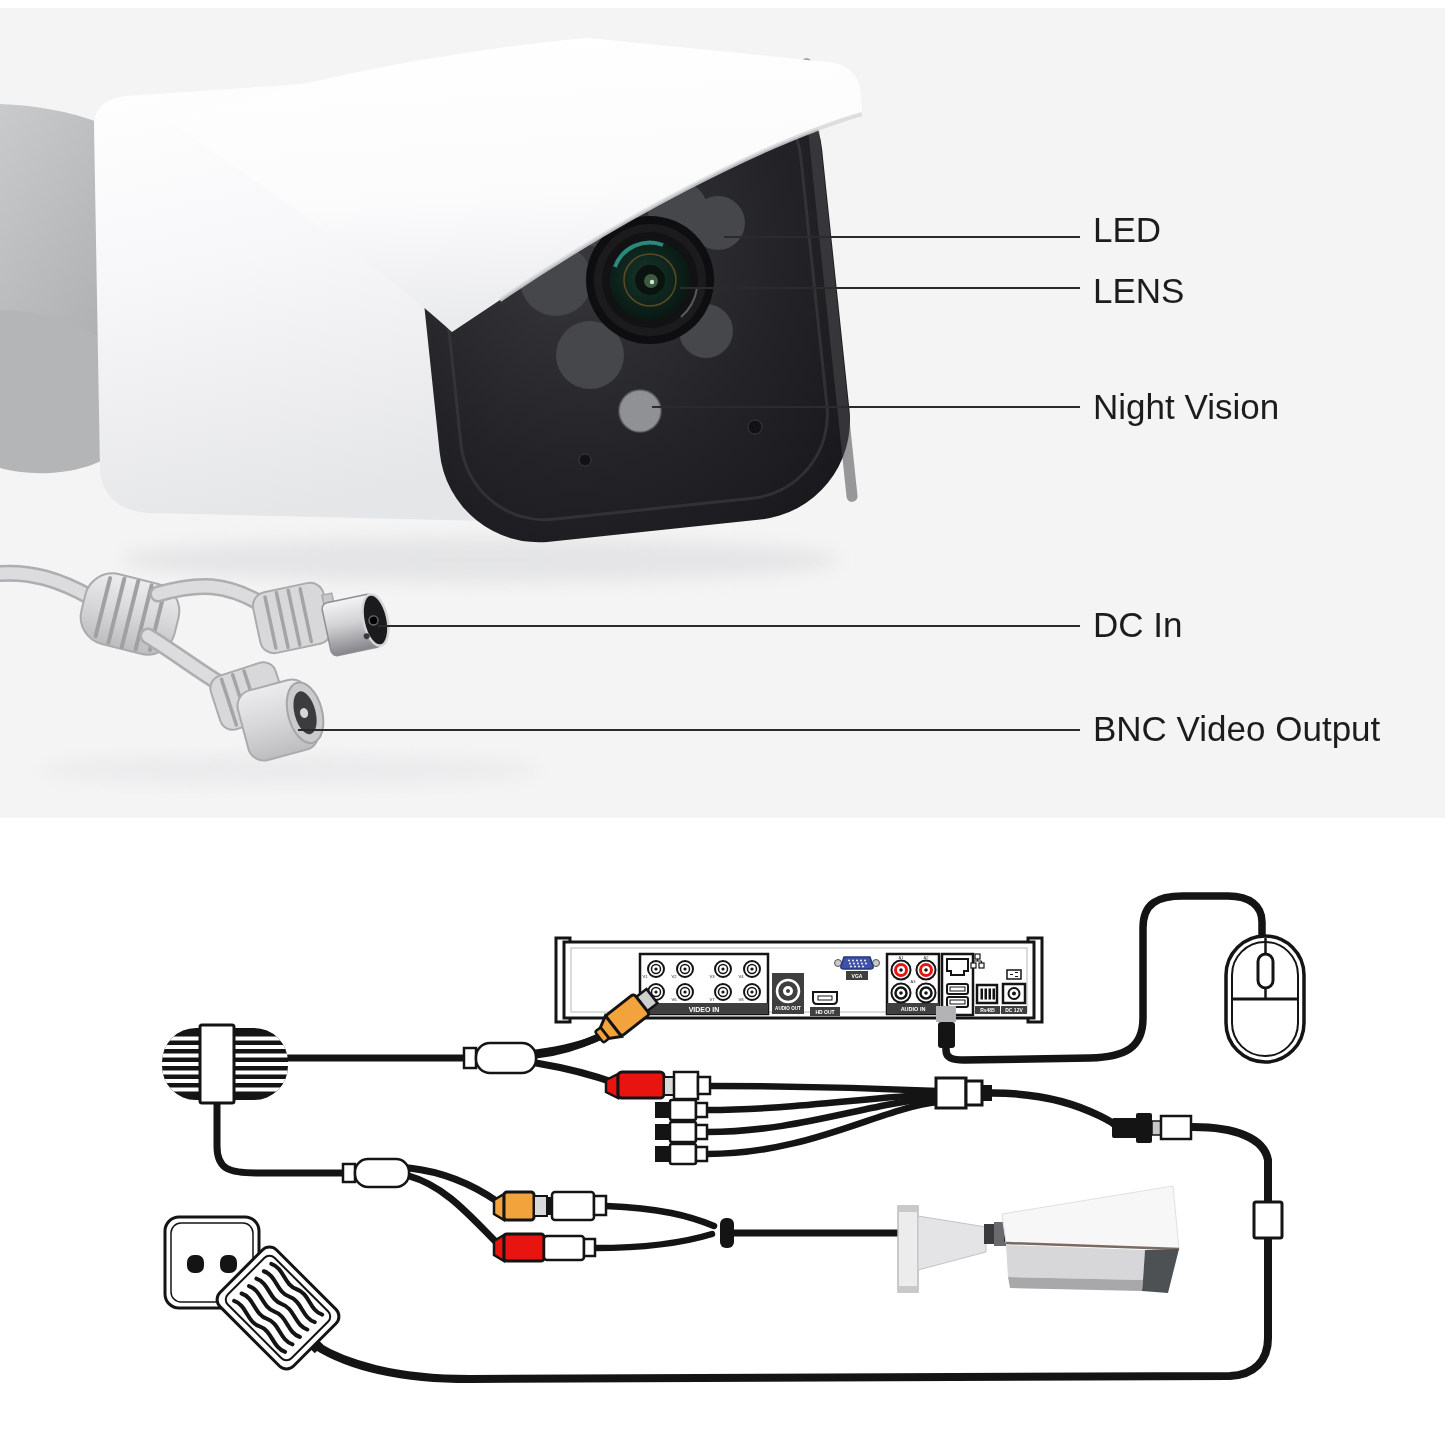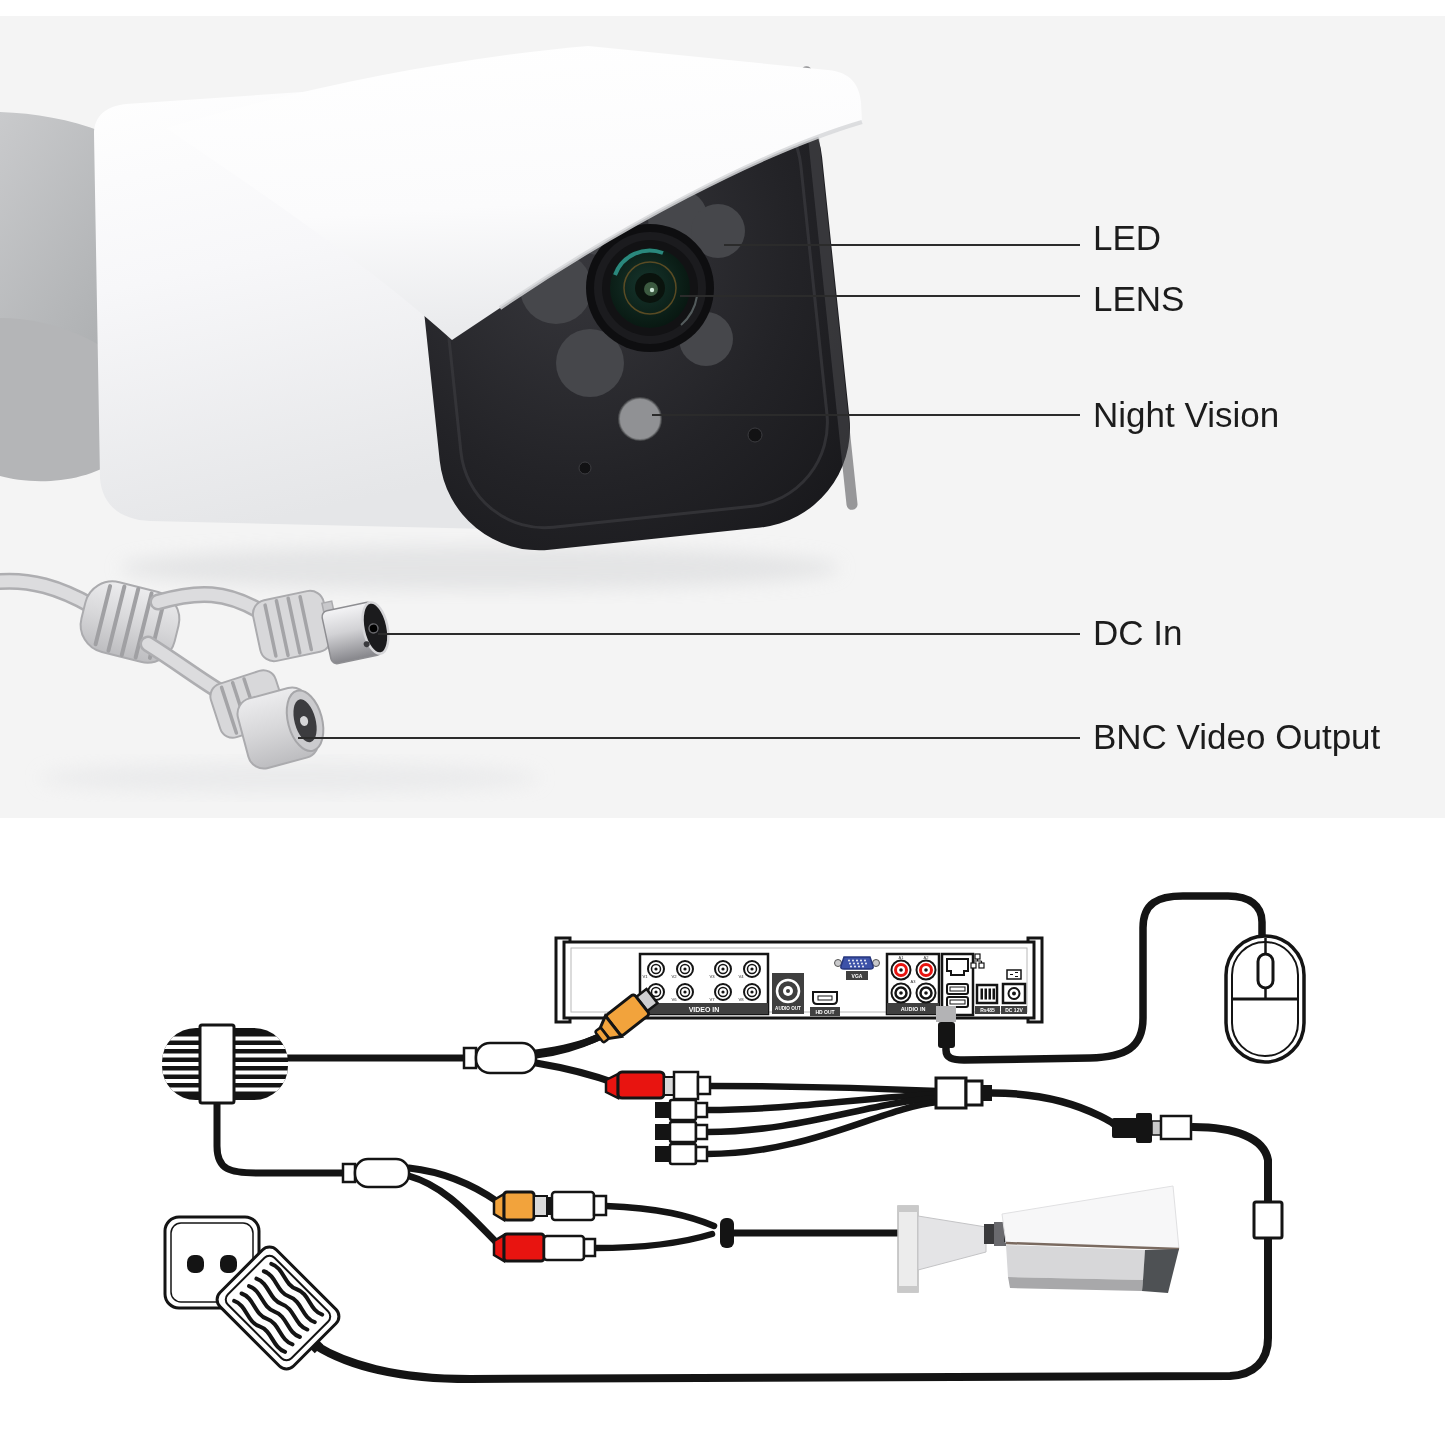--- a/index.html
+++ b/index.html
@@ -1,19 +1,19 @@
 <!DOCTYPE html>
 <html><head>
 <meta charset="utf-8">
 <style>
   html,body{margin:0;padding:0;}
   body{width:1445px;height:1445px;position:relative;background:#ffffff;overflow:hidden;
        font-family:"Liberation Sans",sans-serif;}
   .section{position:absolute;left:0;width:1445px;}
-  #top-section{top:16px;height:818px;background:#f4f4f4;}
+  #top-section{top:8px;height:818px;background:#f4f4f4;}
   #bottom-section{top:818px;height:627px;background:#ffffff;}
   svg{display:block;}
   .callout-text{font-family:"Liberation Sans",sans-serif;font-size:35px;fill:#1c1c1c;}
   .badge-text{font-family:"Liberation Sans",sans-serif;font-weight:bold;fill:#ffffff;}
   .tiny-text{font-family:"Liberation Sans",sans-serif;fill:#2b2b2b;}
   .leader{stroke:#2b2b2b;stroke-width:2;}
 </style>
 </head>
 <body>
 

